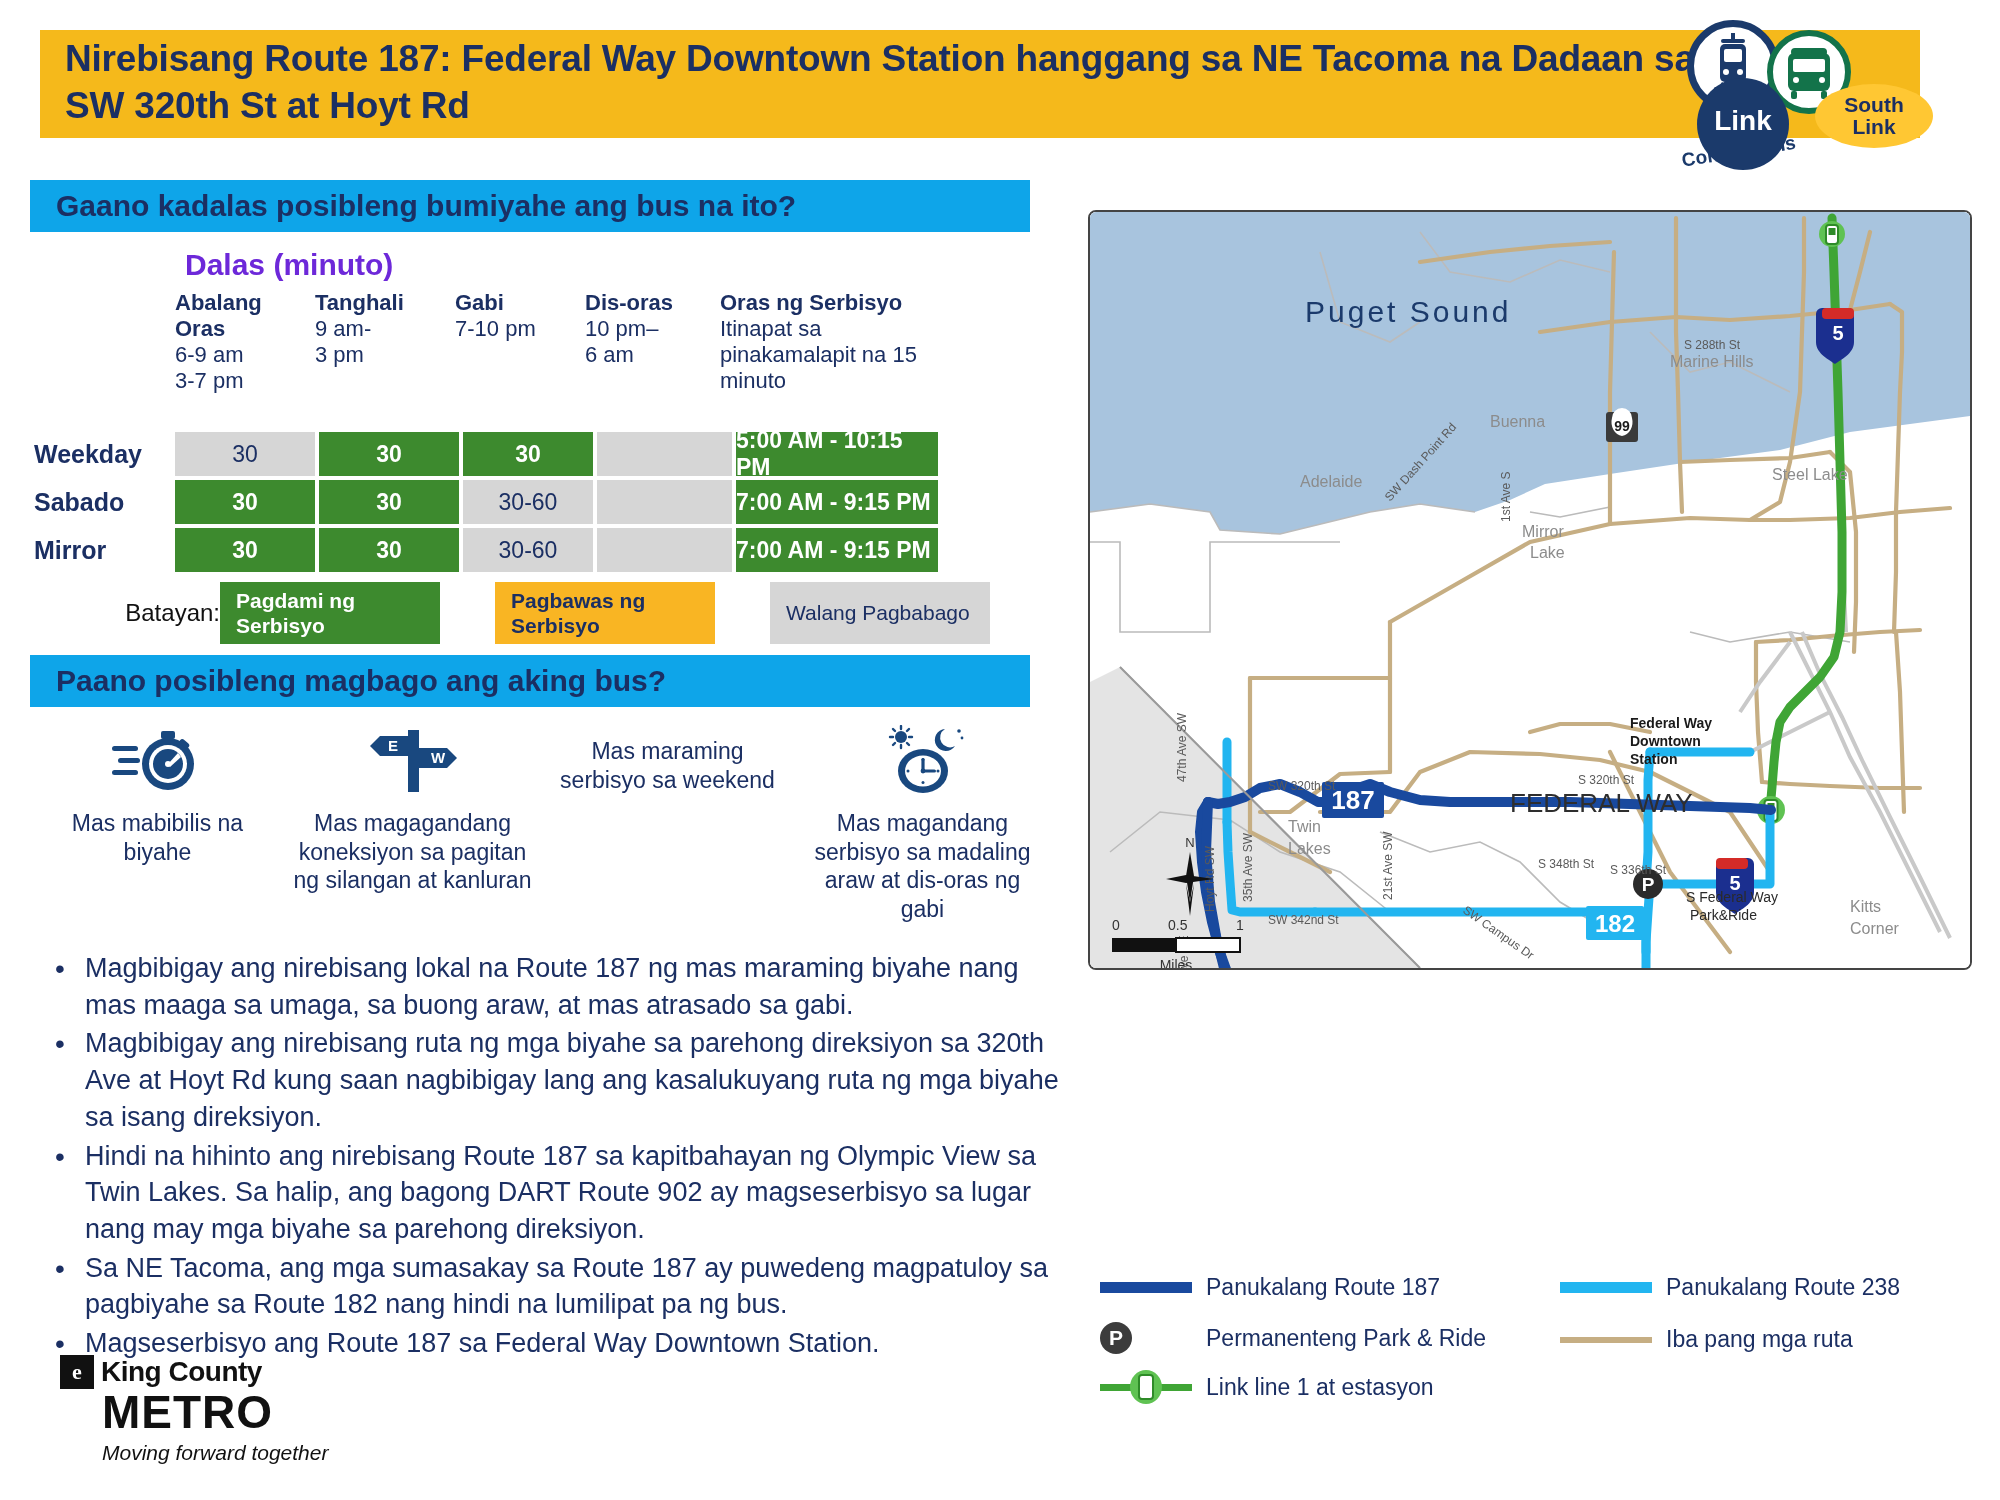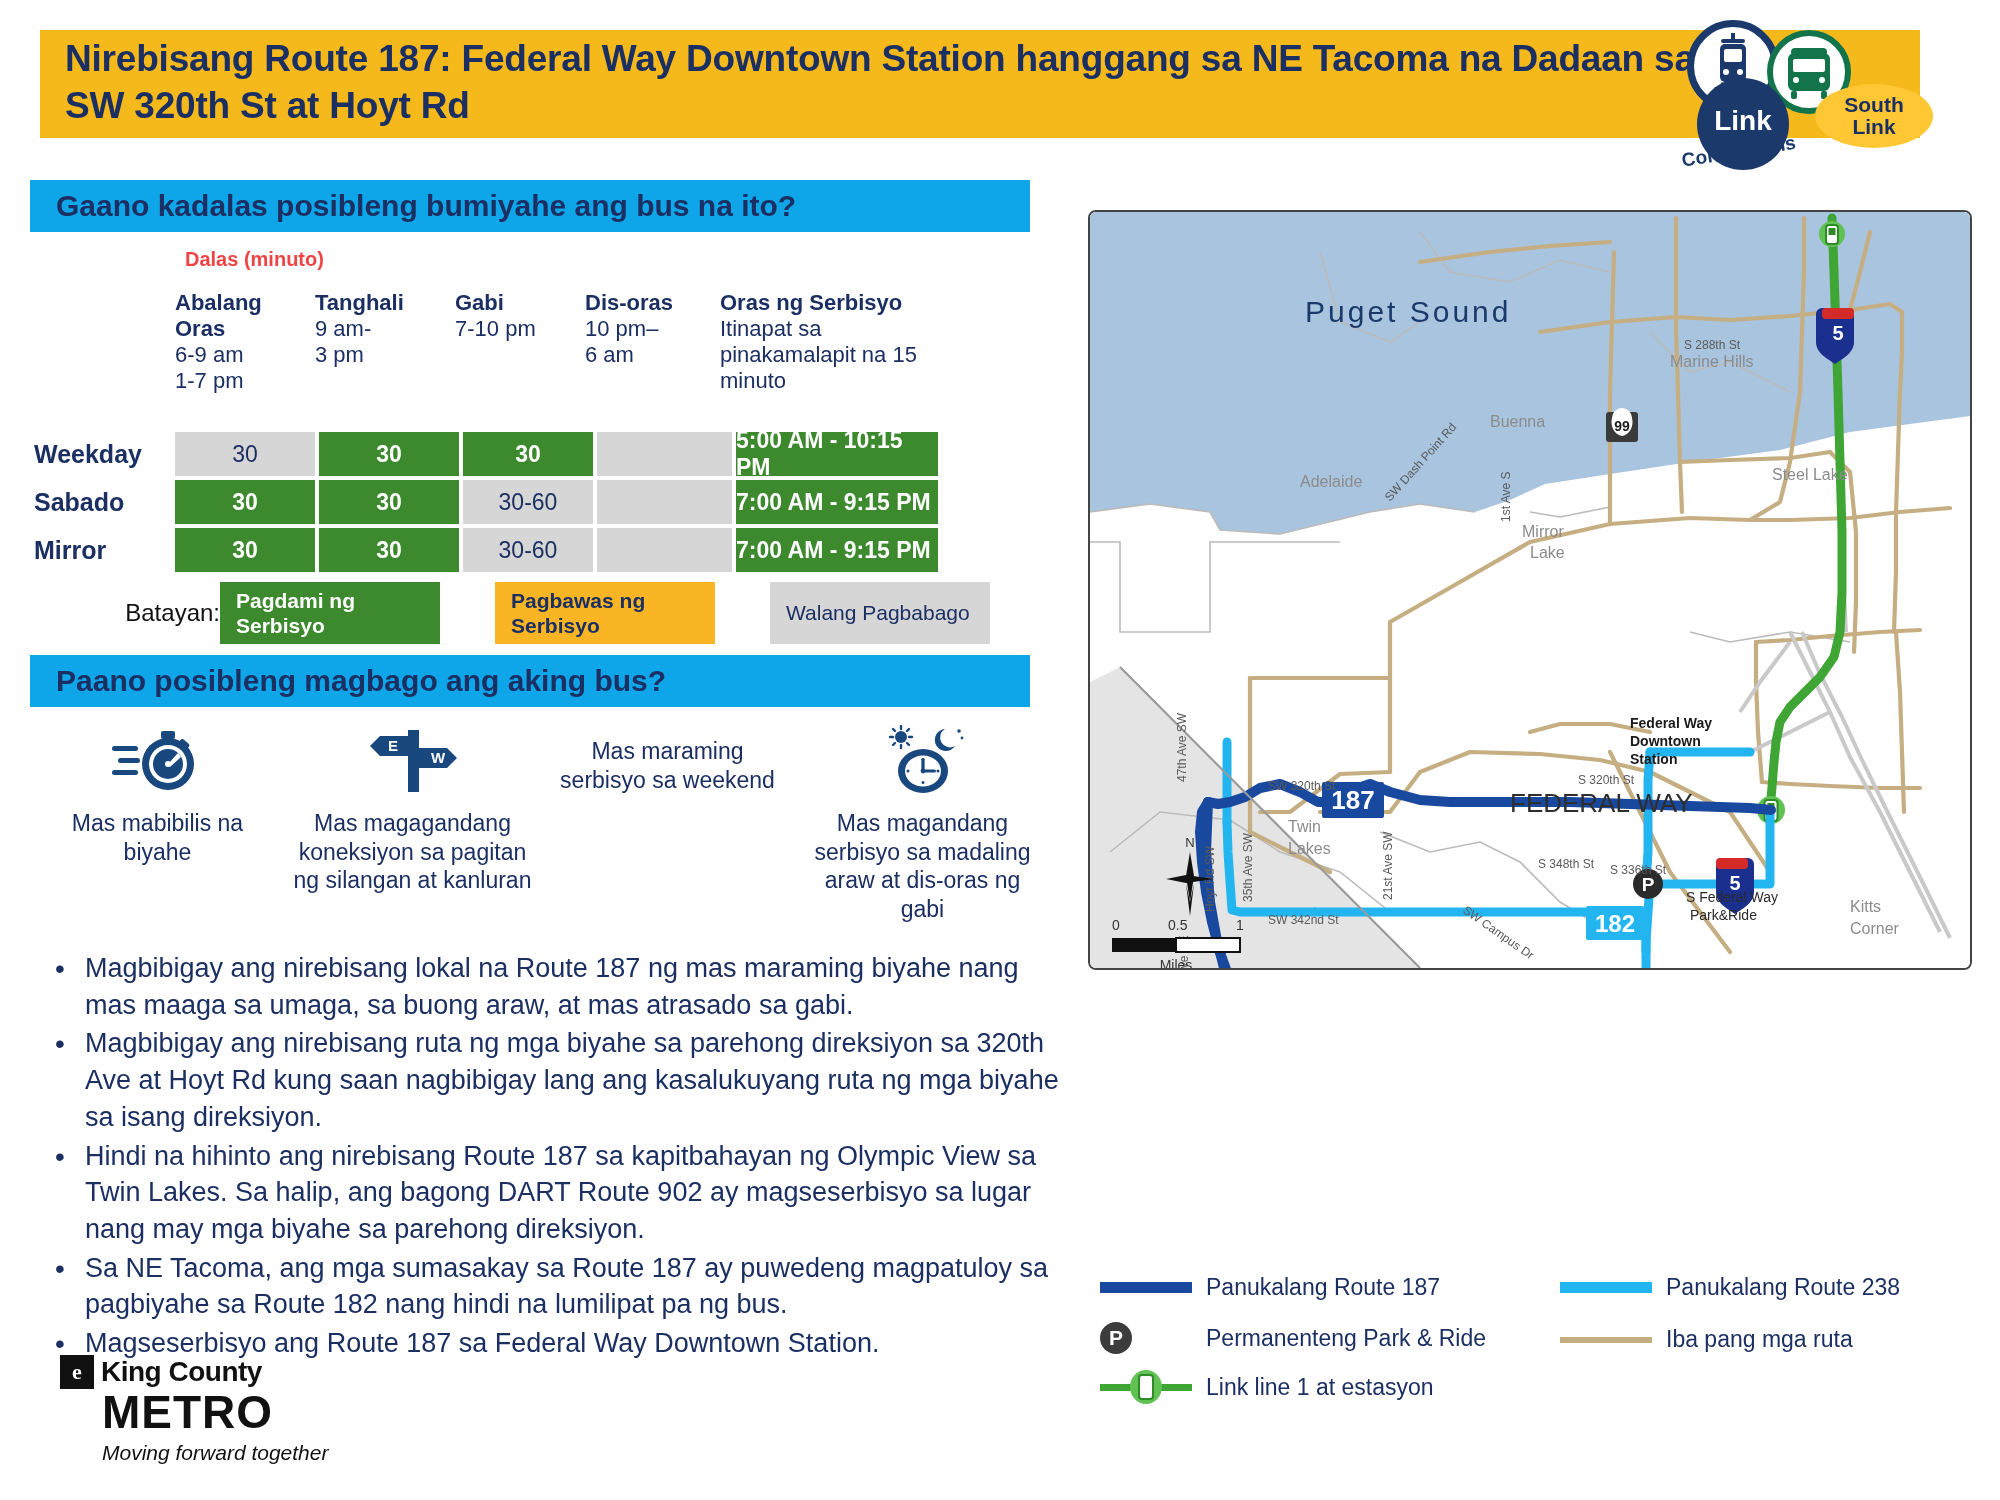--- a/index.html
+++ b/index.html
@@ -61,21 +61,21 @@
   .section-bar span {
     margin-left: 26px;
     color: #1B2F63; font-size: 30px; font-weight: bold;
   }
   #bar-freq { left: 30px; top: 180px; width: 1000px; height: 52px; }
   #bar-change { left: 30px; top: 655px; width: 1000px; height: 52px; }
 
   
   .freq-title {
     position: absolute; left: 185px; top: 248px;
-    font-size: 20px; font-weight: bold; color: #ef4444;
+    font-size: 30px; font-weight: bold; color: #6d28d9;
   }
   .freq-table {
     position: absolute; left: 20px; top: 290px;
     width: 1060px;
   }
   .fq-headrow { display: flex; }
   .fq-rowlabel { width: 155px; flex: none; }
   .fq-col { flex: none; padding-right: 10px; }
   .fq-col.c1 { width: 140px; }
   .fq-col.c2 { width: 140px; }
@@ -253,21 +253,21 @@
   </div>
 
   <div class="freq-title">Dalas (minuto)</div>
 
   <div class="freq-table">
     <div class="fq-headrow" id="freq-head">
       <div class="fq-rowlabel"></div>
     <div class="fq-col c1">
           <div class="fq-head-title">Abalang Oras</div>
           <div class="fq-head-sub" style="white-space: pre-line;">6-9 am
-1-7 pm</div>
+3-7 pm</div>
         </div>
         <div class="fq-col c2">
           <div class="fq-head-title">Tanghali</div>
           <div class="fq-head-sub" style="white-space: pre-line;">9 am-
 3 pm</div>
         </div>
         <div class="fq-col c3">
           <div class="fq-head-title">Gabi</div>
           <div class="fq-head-sub" style="white-space: pre-line;">7-10 pm</div>
         </div>

